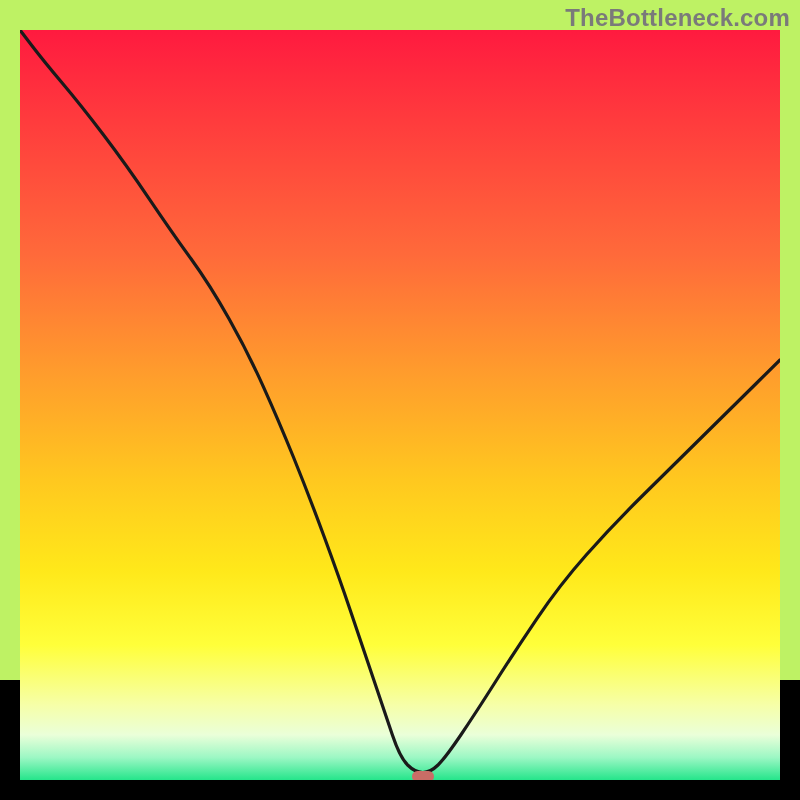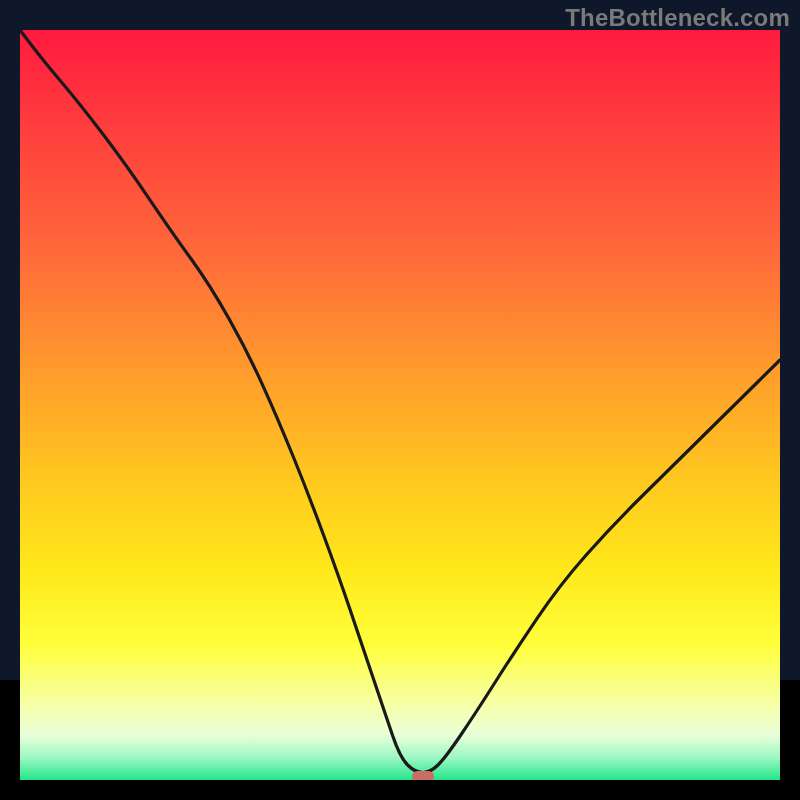--- a/index.html
+++ b/index.html
@@ -8,21 +8,21 @@
     width: 800px;
     height: 800px;
     background: #000;
     font-family: Arial, Helvetica, sans-serif;
     overflow: hidden;
   }
   .wrap {
     position: relative;
     width: 800px;
     height: 680px;
-    background: #0f172a;
+    background: #bef264;
   }
   .watermark {
     position: absolute;
     top: 4px;
     right: 10px;
     color: #7a7a7a;
     font-size: 24px;
     font-weight: 600;
     font-family: Arial, Helvetica, sans-serif;
     z-index: 5;

